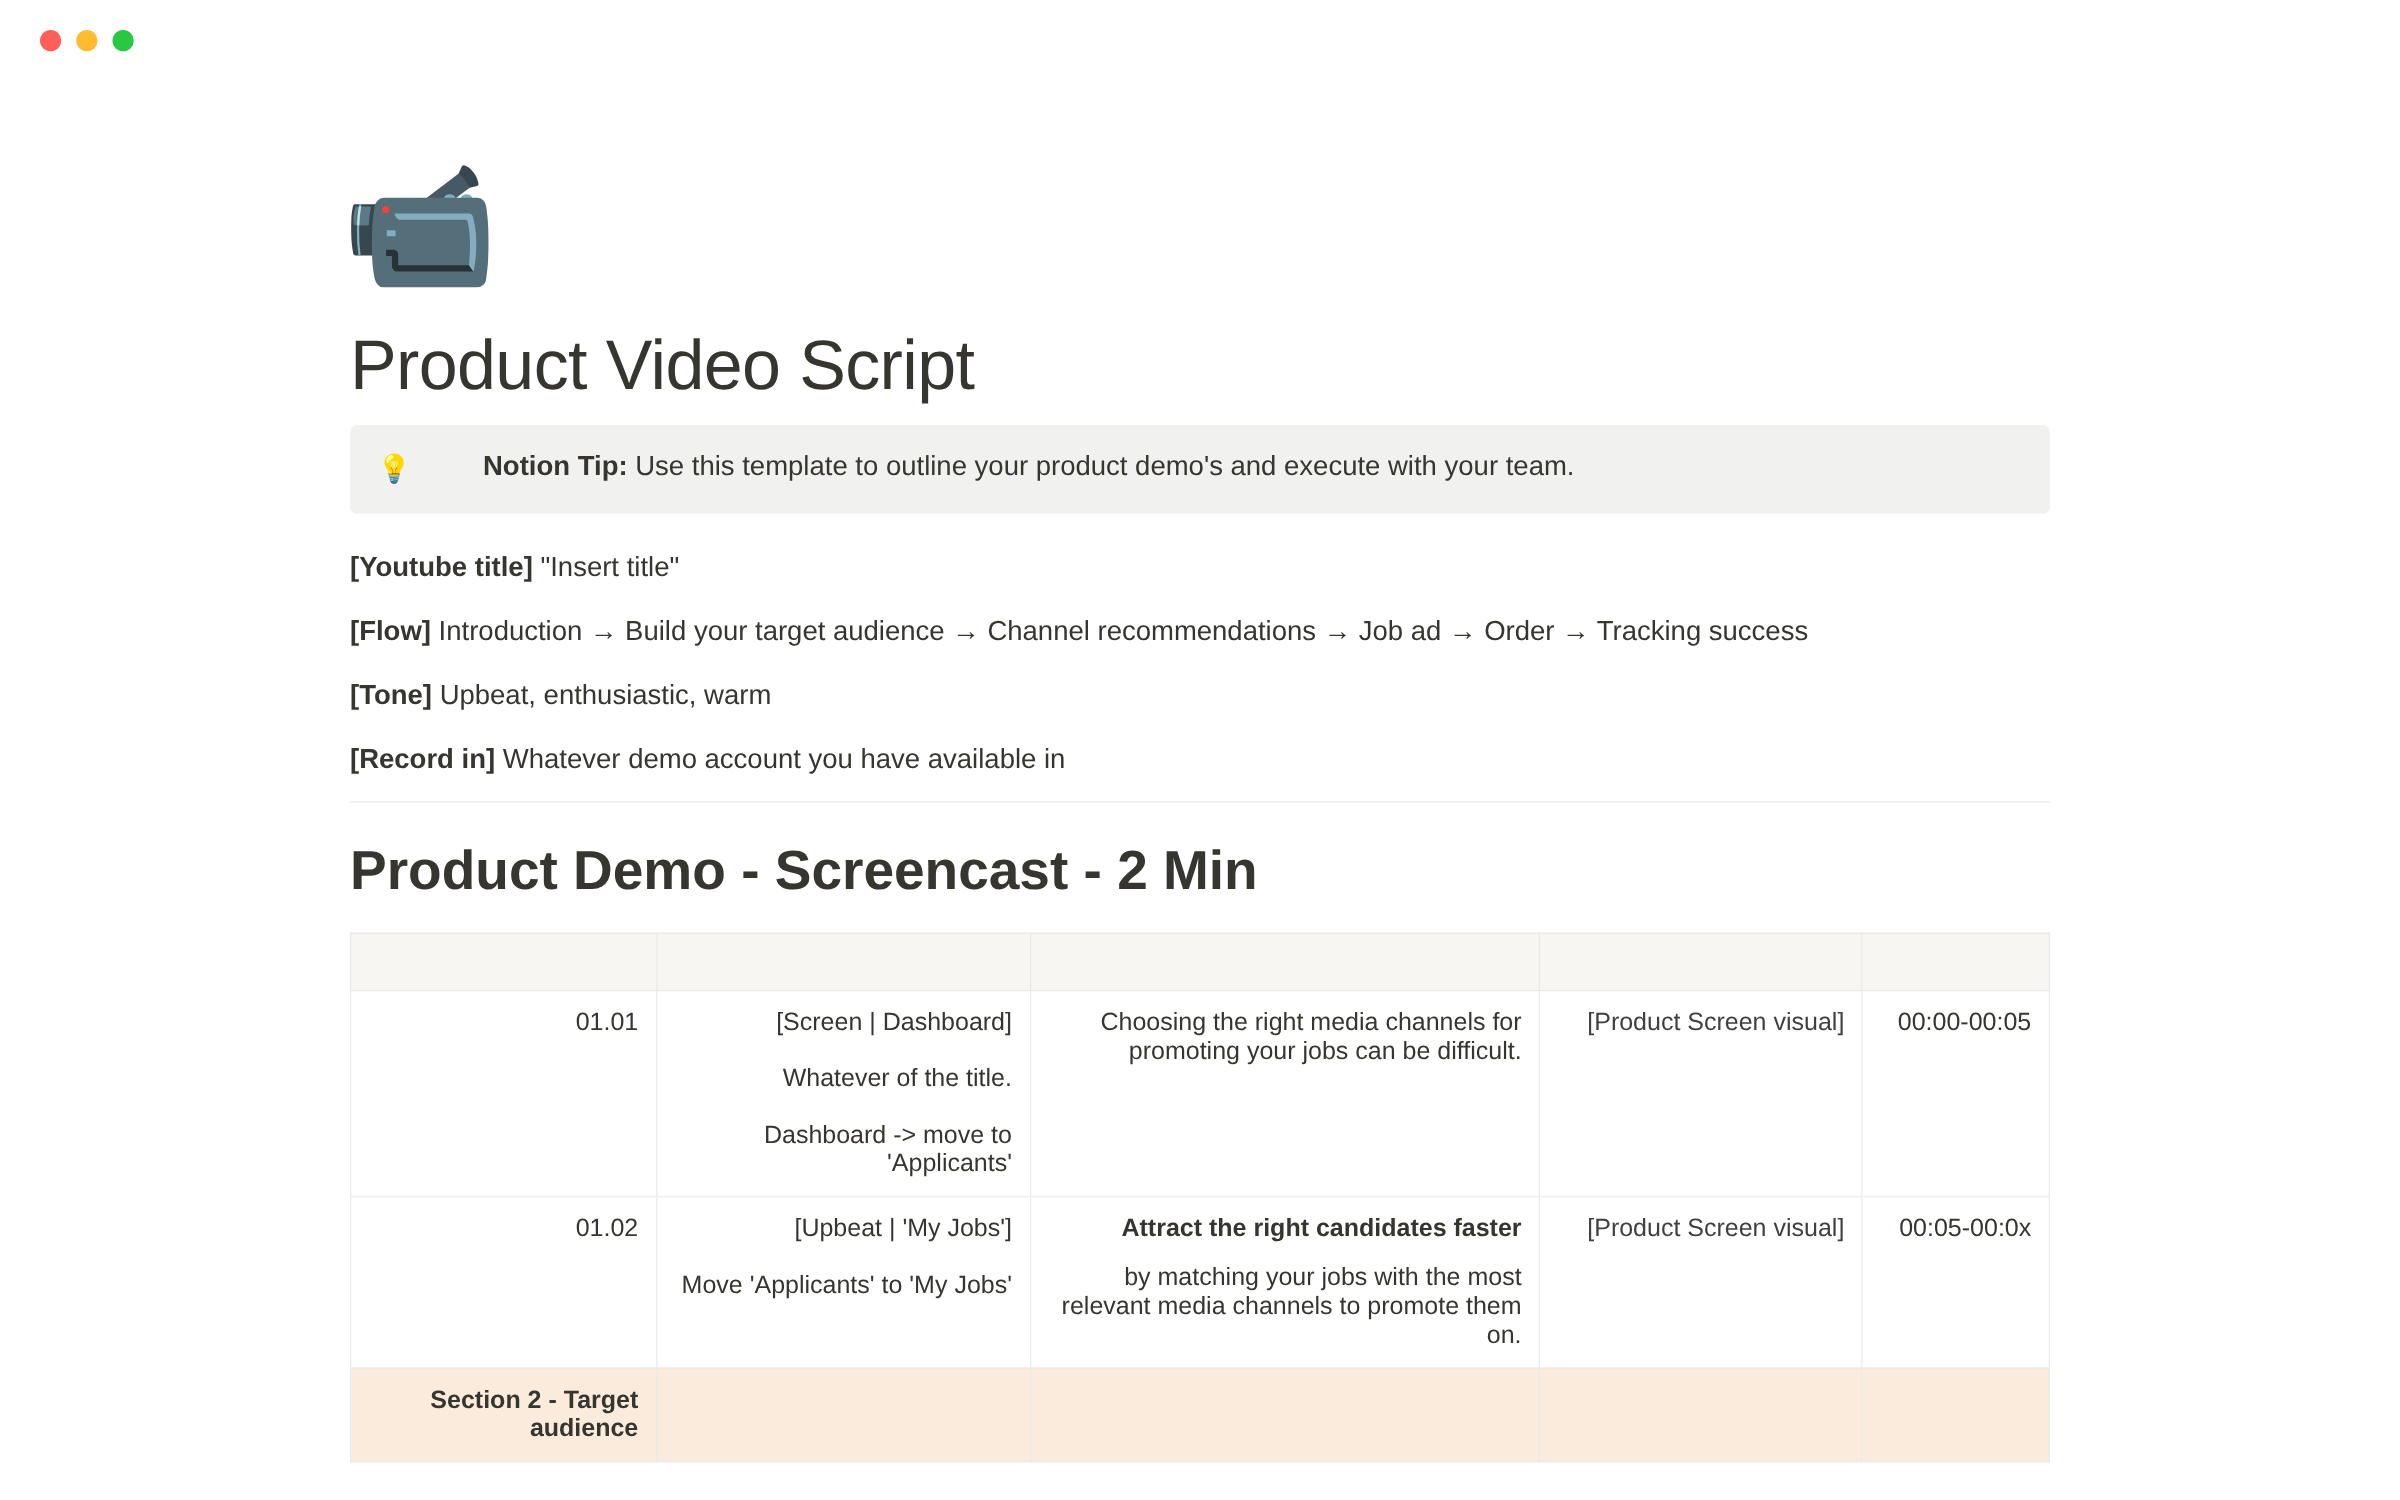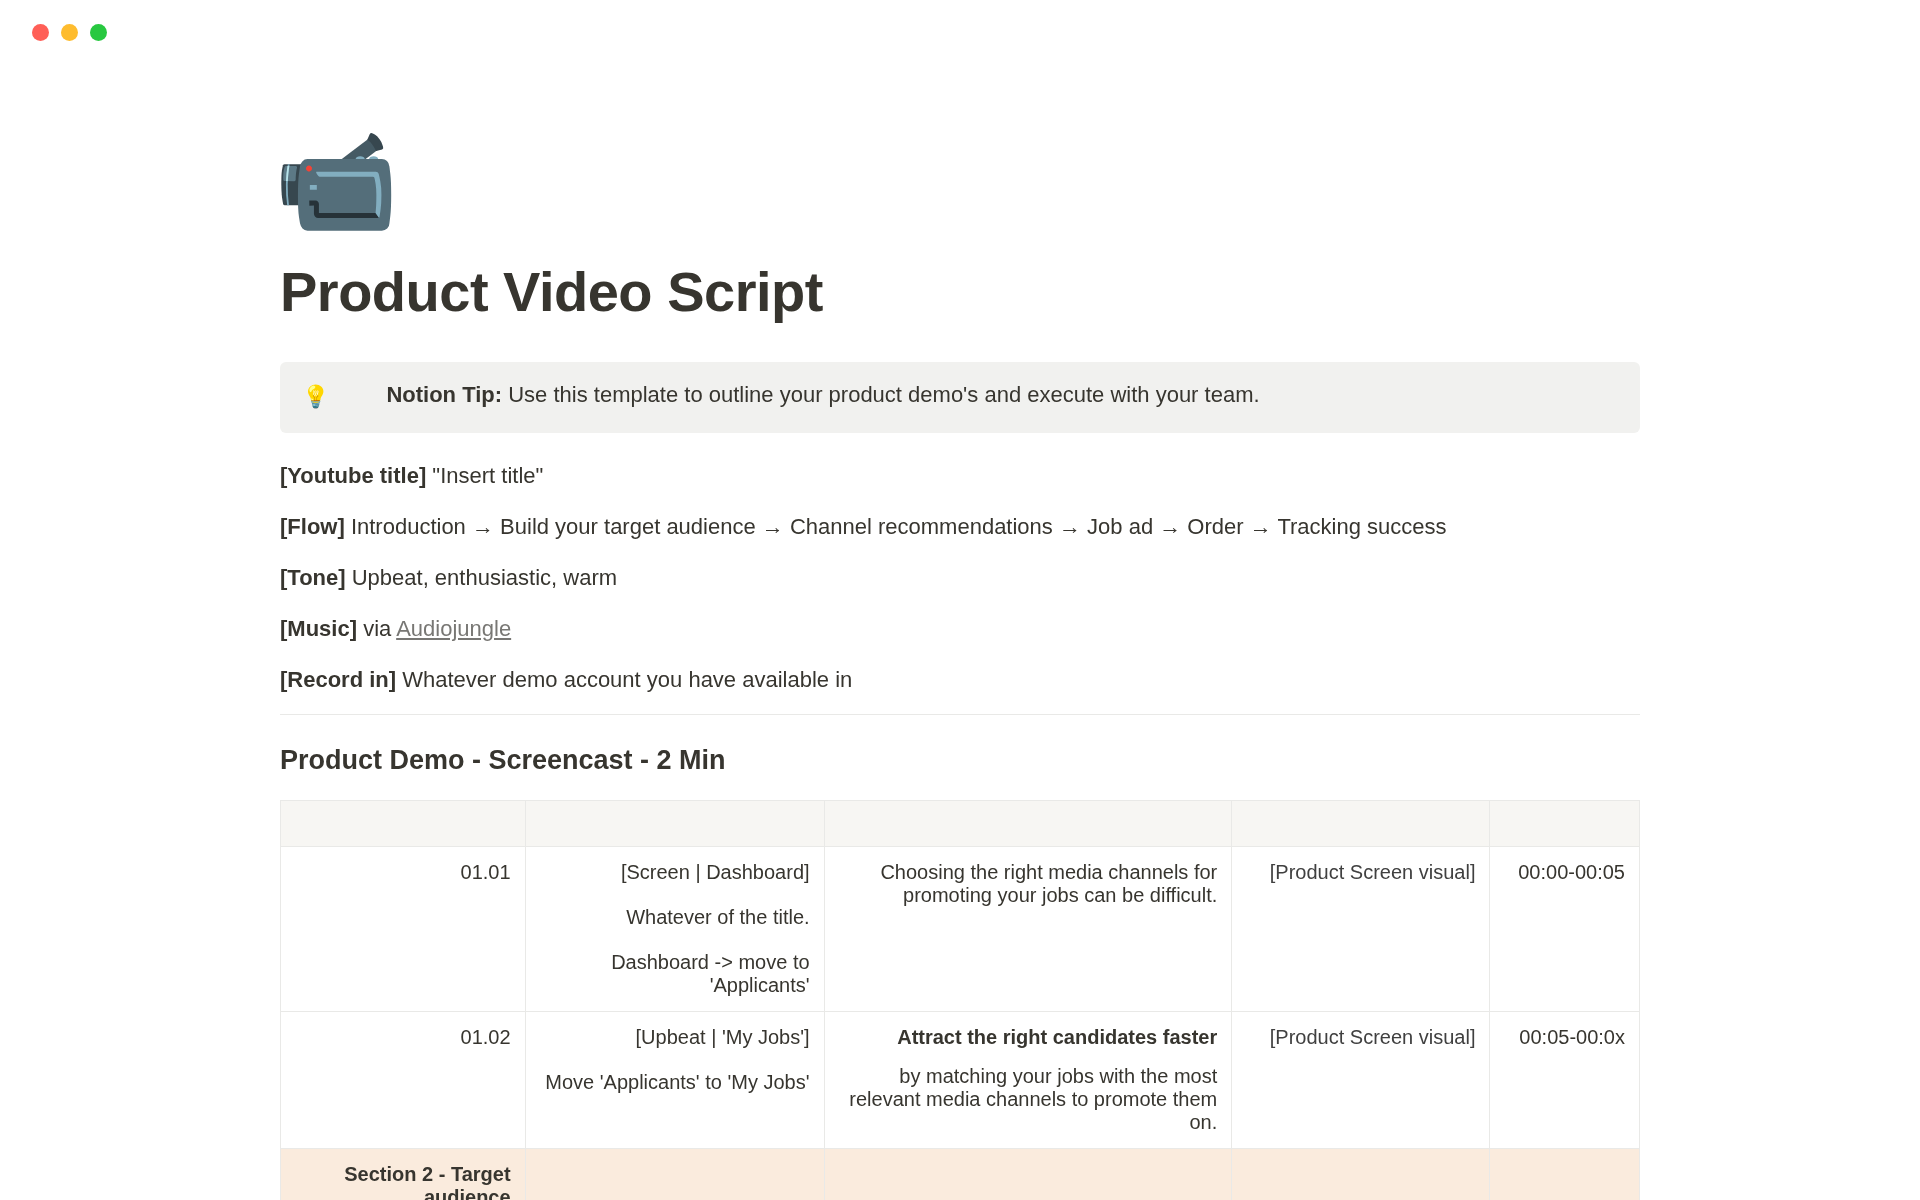--- a/index.html
+++ b/index.html
@@ -27,24 +27,24 @@
     padding: 90px 130px 0 130px;
   }
   .emoji-icon {
     font-size: 100px;
     line-height: 1;
     margin-bottom: 28px;
     margin-left: -6px;
   }
   h1.page-title {
     font-size: 56px;
-    font-weight: 700;
+    font-weight: 400;
     letter-spacing: -0.5px;
     color: #37352f;
-    margin-bottom: 38px;
+    margin-bottom: 16px;
   }
   .callout {
     background: #f1f1ef;
     border-radius: 6px;
     padding: 20px 22px;
     display: flex;
     align-items: flex-start;
     gap: 14px;
     font-size: 22px;
     margin-bottom: 26px;
@@ -54,21 +54,21 @@
   .meta-lines { font-size: 22px; line-height: 1.5; }
   .meta-lines p { margin-bottom: 18px; }
   .meta-lines .label { font-weight: 600; }
   .meta-lines a { color: #787774; text-decoration: underline; cursor: pointer; }
   hr.divider {
     border: none;
     border-top: 1px solid #e9e9e7;
     margin: 10px 0 30px 0;
   }
   h2.section-title {
-    font-size: 27px;
+    font-size: 44px;
     font-weight: 700;
     margin-bottom: 24px;
     color: #37352f;
   }
   table.script-table {
     width: 100%;
     border-collapse: collapse;
     font-size: 20px;
     table-layout: fixed;
   }
@@ -128,25 +128,20 @@
       <span class="label">[Youtube title]</span>
       <span>"Insert title"</span>
     </p>
     <p>
       <span class="label">[Flow]</span>
       <span>Introduction → Build your target audience → Channel recommendations → Job ad → Order → Tracking success</span>
     </p>
     <p>
       <span class="label">[Tone]</span>
       <span>Upbeat, enthusiastic, warm</span>
-    </p>
-    <p>
-      <span class="label">[Music]</span>
-      <span>via</span>
-      <a>Audiojungle</a>
     </p>
     <p>
       <span class="label">[Record in]</span>
       <span>Whatever demo account you have available in</span>
     </p>
   </div>
 
   <hr class="divider">
 
   <h2 class="section-title">Product Demo - Screencast - 2 Min</h2>

